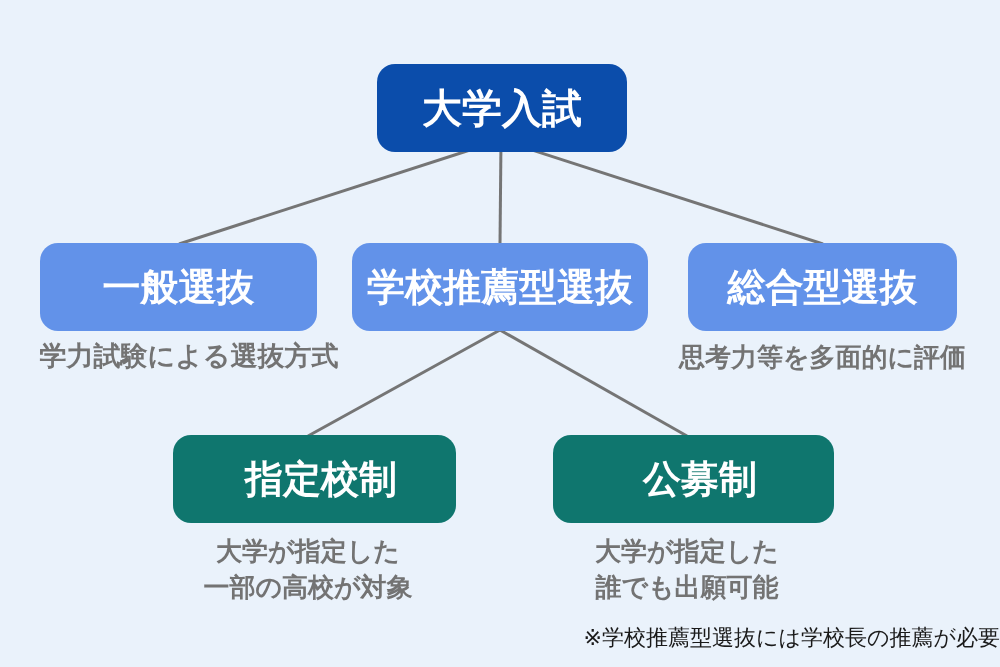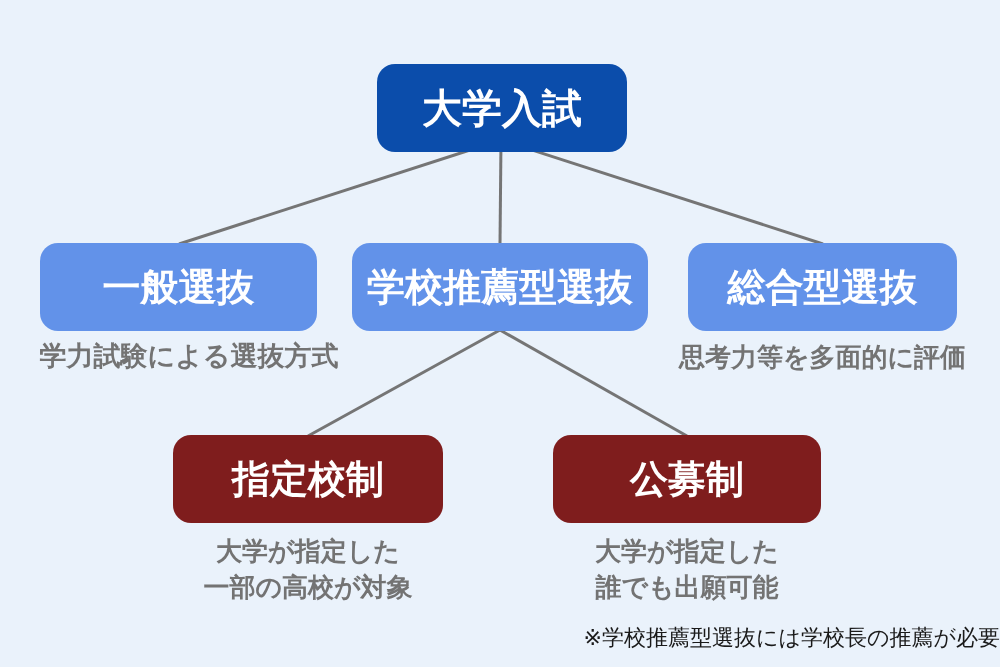--- a/index.html
+++ b/index.html
@@ -43,24 +43,25 @@
   .node-branch {
     background: #6292e9;
     top: 243px;
     height: 88px;
     font-size: 38px;
   }
   .node-branch.b1 { left: 40px;  width: 277px; }
   .node-branch.b2 { left: 352px; width: 296px; }
   .node-branch.b3 { left: 688px; width: 269px; }
   .node-leaf {
-    background: #7f1d1d;
+    background: #0f766e;
     top: 435px;
     height: 88px;
     font-size: 38px;
+    padding-left: 13px;
   }
   .node-leaf.l1 { left: 173px; width: 270px; }
   .node-leaf.l2 { left: 553px; width: 268px; }
   .desc {
     position: absolute;
     color: #737373;
     font-weight: bold;
     text-align: center;
     line-height: 1.38;
     white-space: nowrap;

